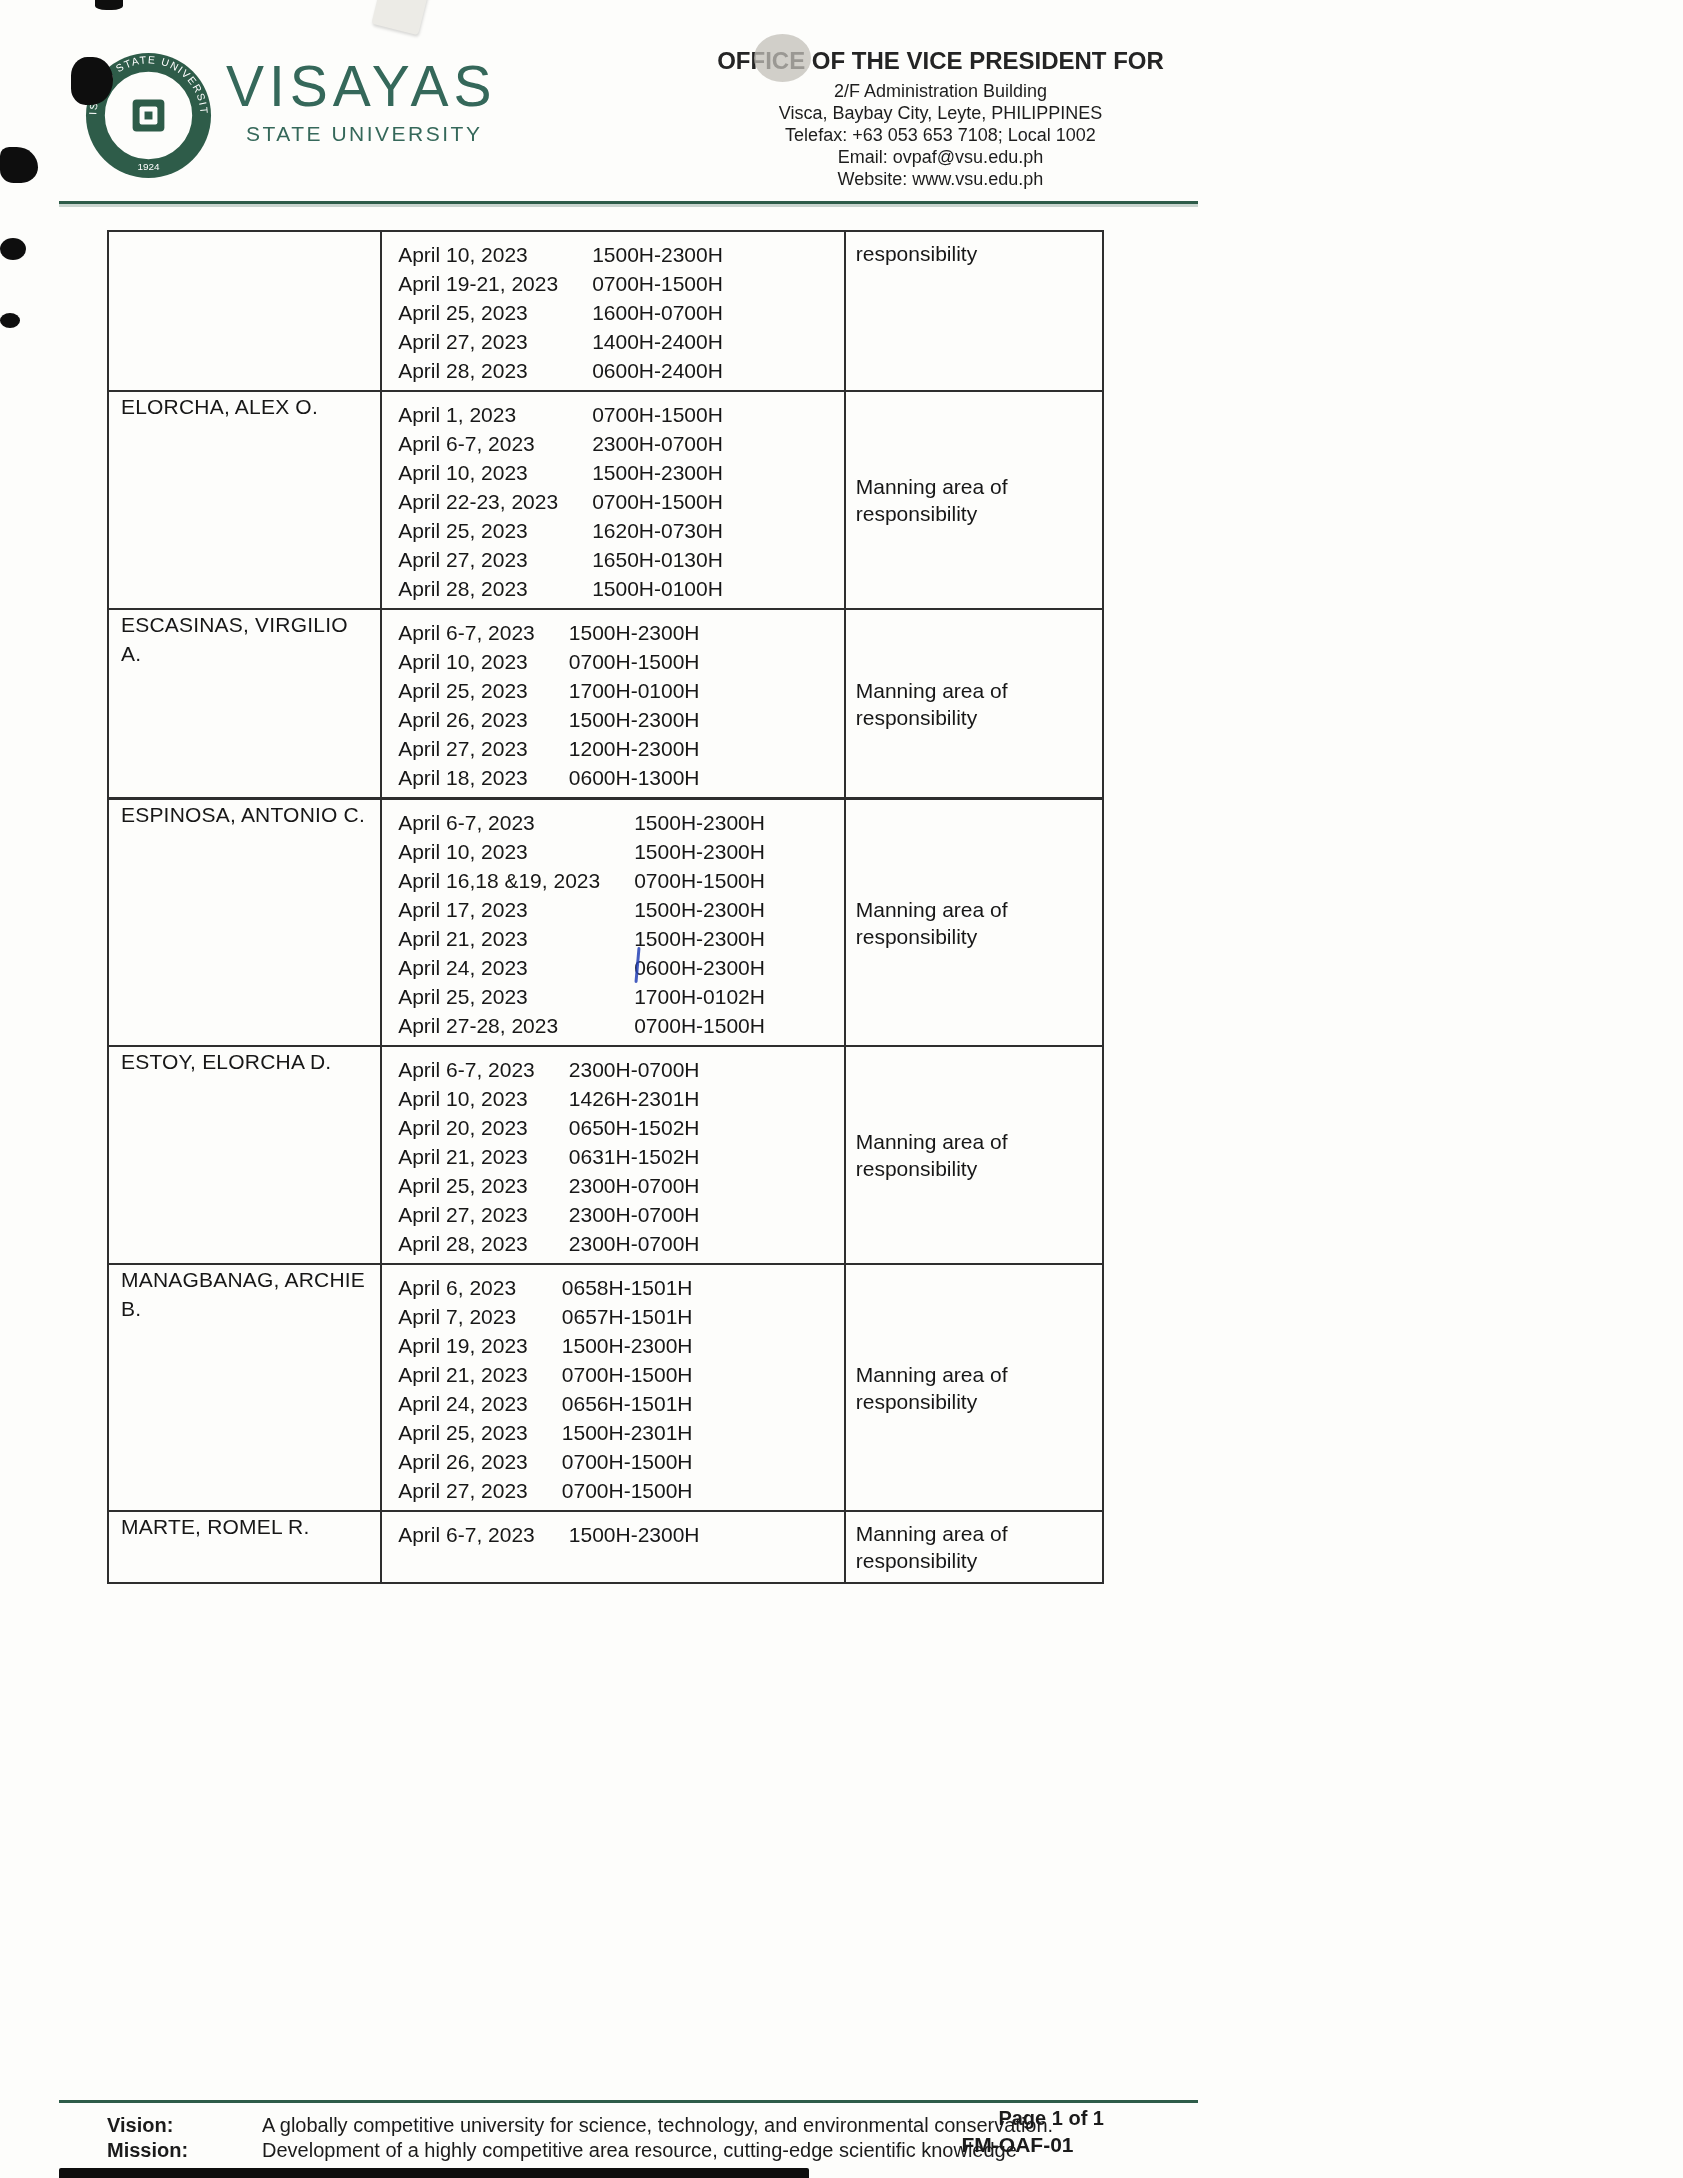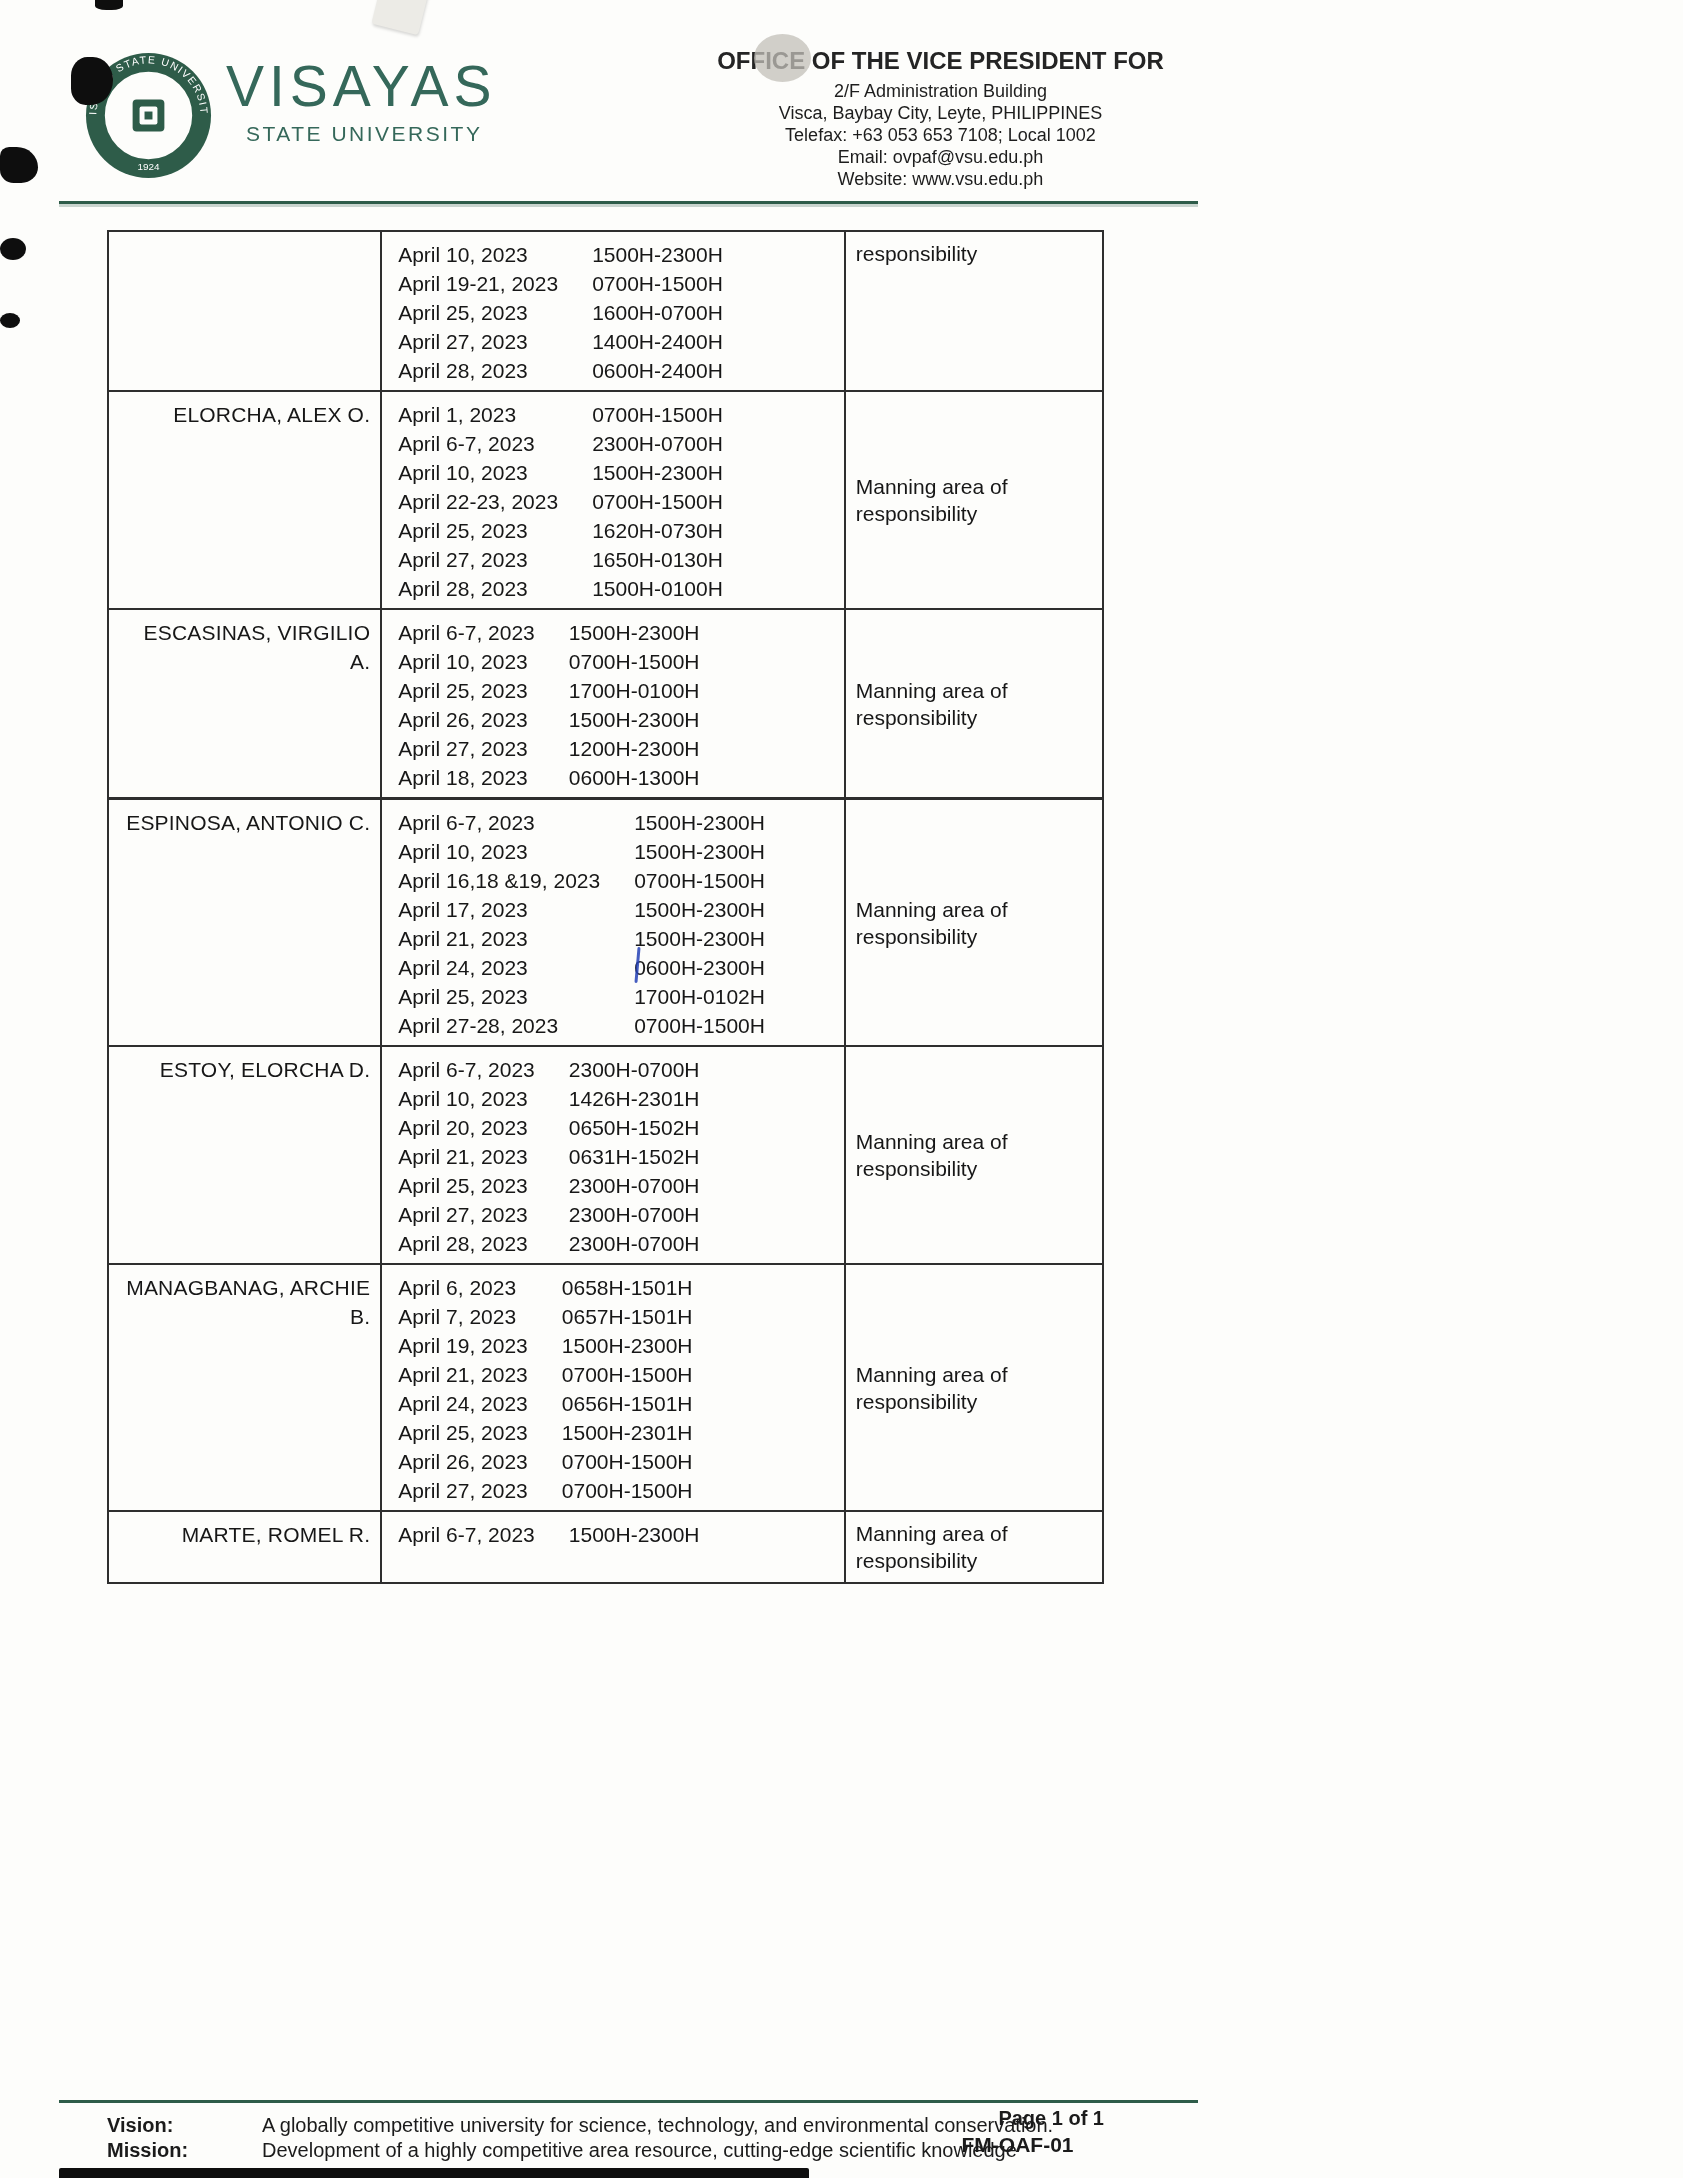--- a/index.html
+++ b/index.html
@@ -28,22 +28,22 @@
 
   
   .doc-table {
     position:absolute; left:107px; top:230px; width:997px;
     border:2px solid #2e2e2e; font-size:21px; color:#171717;
   }
   .t-row { display:flex; border-bottom:2px solid #2e2e2e; }
   .t-row:nth-child(3) { border-bottom-width:3px; }
   .t-row:last-child { border-bottom:none; }
   .cell-name {
-    width:274px; padding:8px 10px 5px 12px; border-right:2px solid #2e2e2e;
-    line-height:29px; letter-spacing:0.2px;text-align:right;
+    width:274px; padding:0 10px 5px 12px; border-right:2px solid #2e2e2e;
+    line-height:29px; letter-spacing:0.2px;
   }
   .cell-sched {
     width:465px; padding:8px 8px 5px 16px; border-right:2px solid #2e2e2e;
   }
   .sched-grid {
     display:grid; grid-template-columns:max-content max-content;
     column-gap:34px; line-height:29px;
   }
   .sched-date, .sched-time { white-space:nowrap; }
   .cell-remark {

